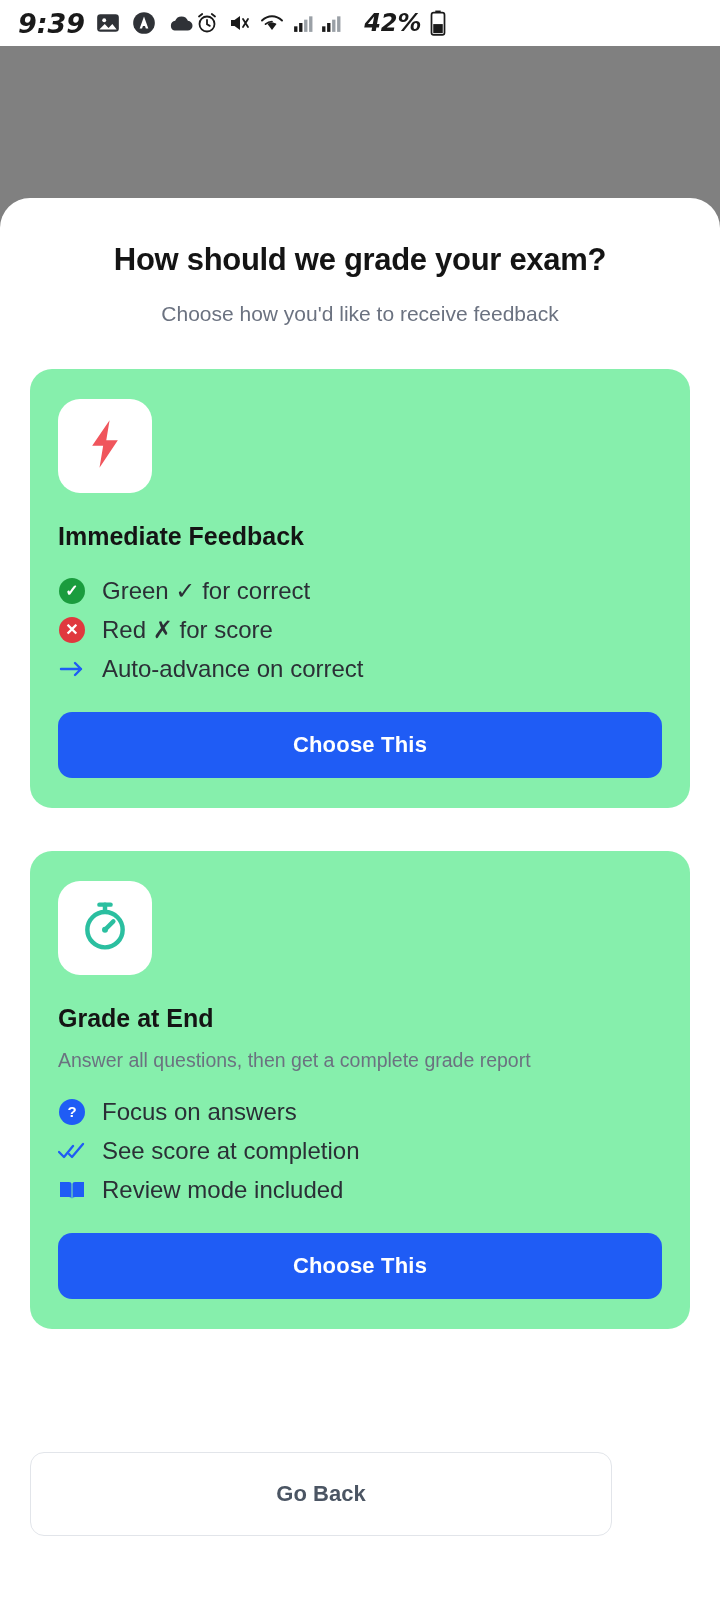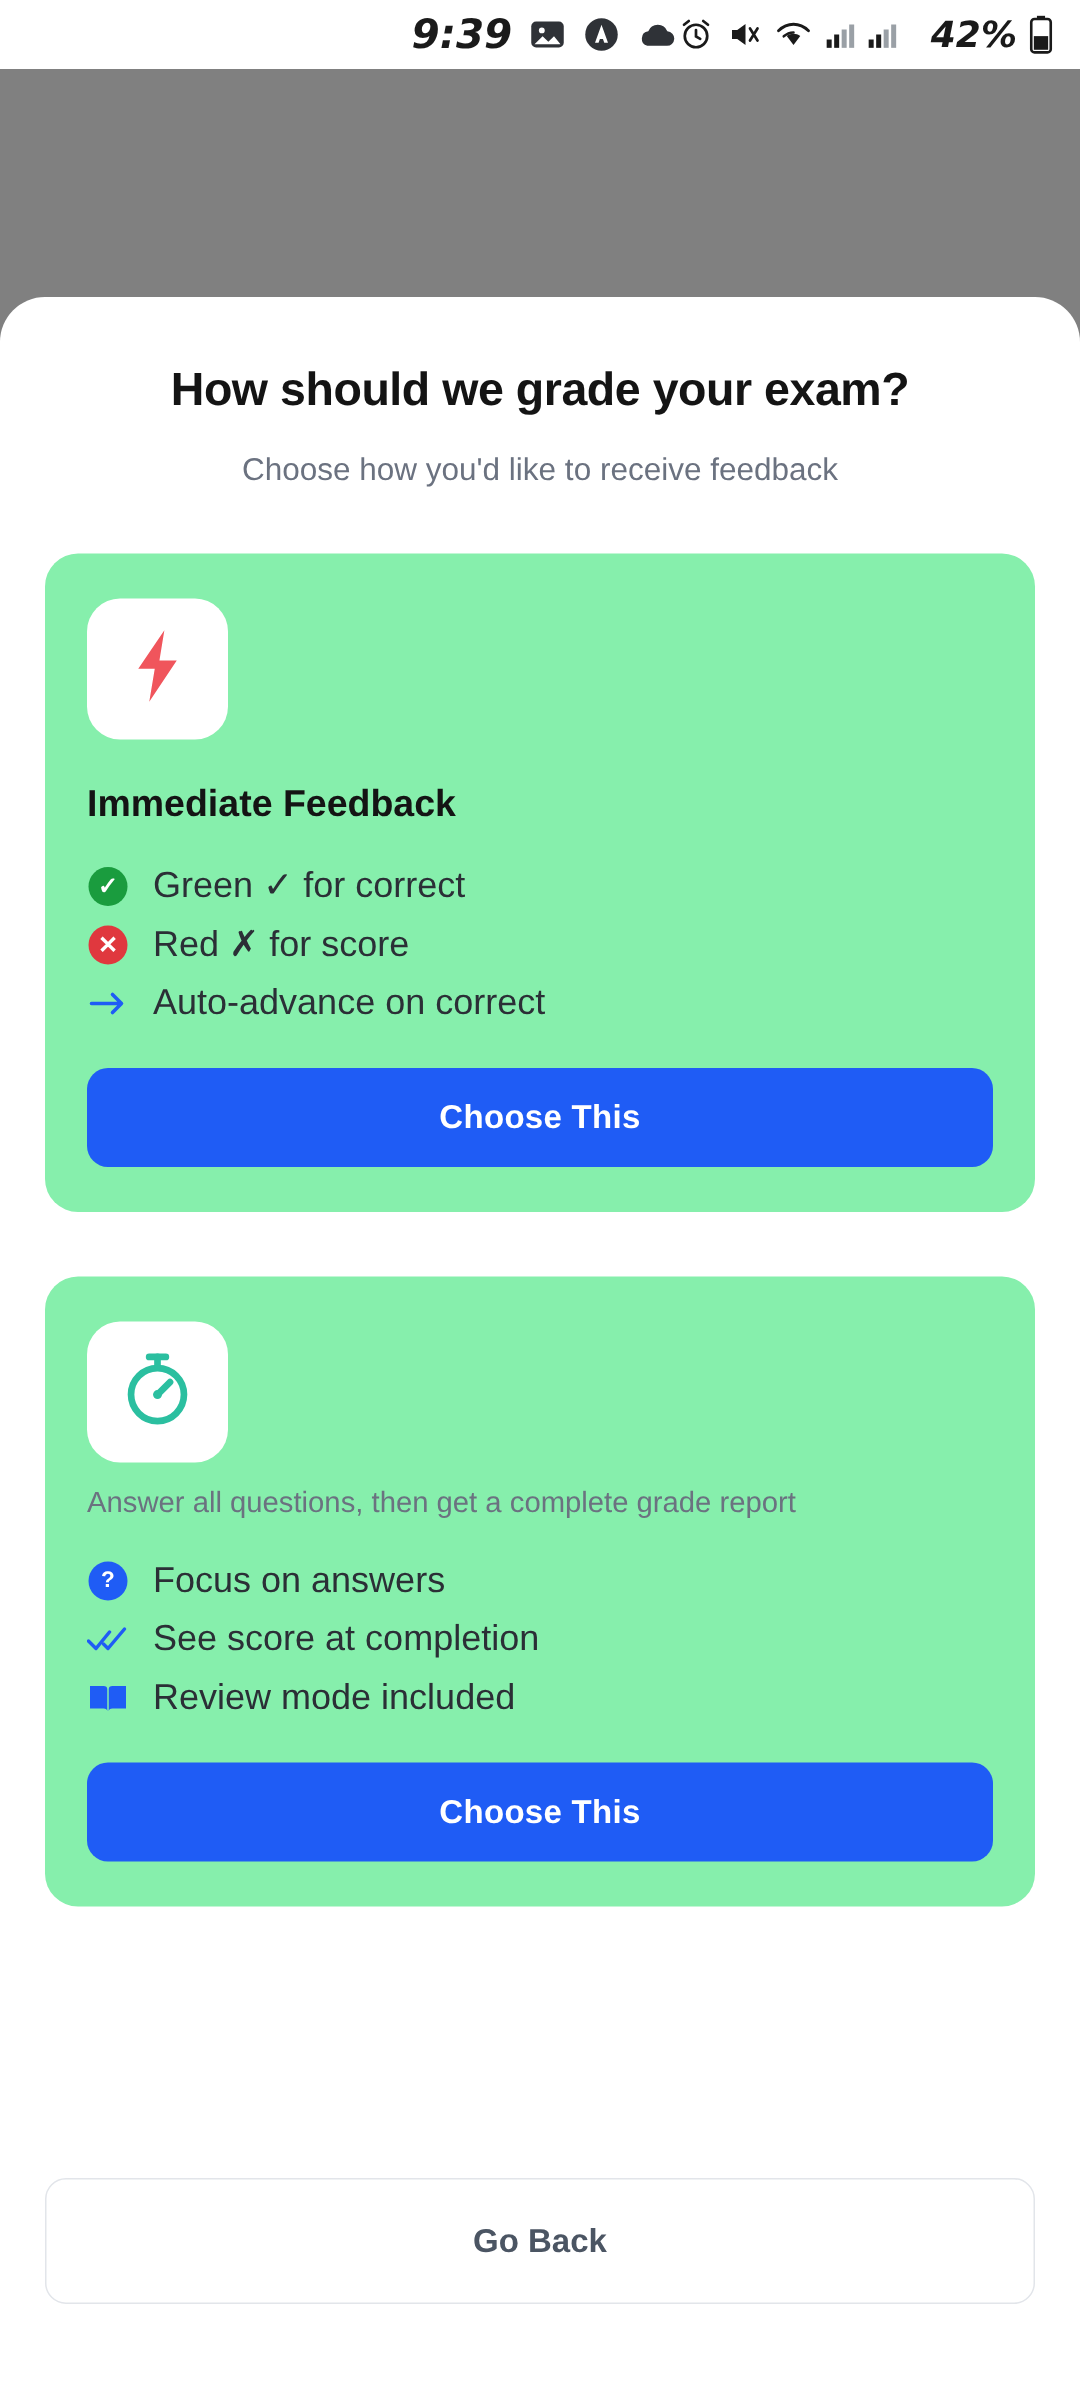--- a/index.html
+++ b/index.html
@@ -12,21 +12,21 @@
   }
 
   
   .statusbar {
     height: 46px;
     width: 100%;
     background: #ffffff;
     display: flex;
     align-items: center;
     padding: 0 18px;
-    justify-content: flex-end;
+    justify-content: flex-start;
   }
   .sb-left { display: flex; align-items: center; gap: 10px; }
   .sb-clock {
     font-size: 27px;
     font-weight: 700;
     color: #1a1a1a;
     font-style: italic;
     letter-spacing: 0px;
     font-family: "DejaVu Sans", sans-serif;
   }
@@ -137,21 +137,21 @@
     font-weight: 700;
     font-family: "Liberation Sans", sans-serif;
     cursor: pointer;
     letter-spacing: 0.2px;
   }
 
   .goback-btn {
     position: absolute;
     left: 30px;
     bottom: 64px;
-    width: 660px;
+    width: 582px;
     height: 84px;
     background: #ffffff;
     border: 1px solid #e2e5ea;
     border-radius: 14px;
     font-size: 22px;
     font-weight: 700;
     color: #4b5563;
     font-family: "Liberation Sans", sans-serif;
     cursor: pointer;
   }
@@ -286,20 +286,21 @@
       <span>
         <svg width="50" height="52" viewBox="0 0 26 28">
           <circle cx="13" cy="16" r="9.5" fill="none" stroke="#2bbfa0" stroke-width="2.4"></circle>
           <path d="M13 16l4.5-4.5" stroke="#2bbfa0" stroke-width="2.4" stroke-linecap="round"></path>
           <circle cx="13" cy="16" r="1.6" fill="#2bbfa0"></circle>
           <path d="M10 2.5h6" stroke="#2bbfa0" stroke-width="2.4" stroke-linecap="round"></path>
           <path d="M13 2.5v3.5" stroke="#2bbfa0" stroke-width="2.4" stroke-linecap="round"></path>
         </svg>
       </span>
     </div>
+    <div class="card-title">Grade at End</div>
     <div class="card-desc">Answer all questions, then get a complete grade report</div>
 
     <div class="feature-list">
       <div class="feature">
         <span class="feature-ic">
             <span class="badge blue">?</span>
           </span>
         <span class="feature-tx">Focus on answers</span>
       </div>
       <div class="feature">

